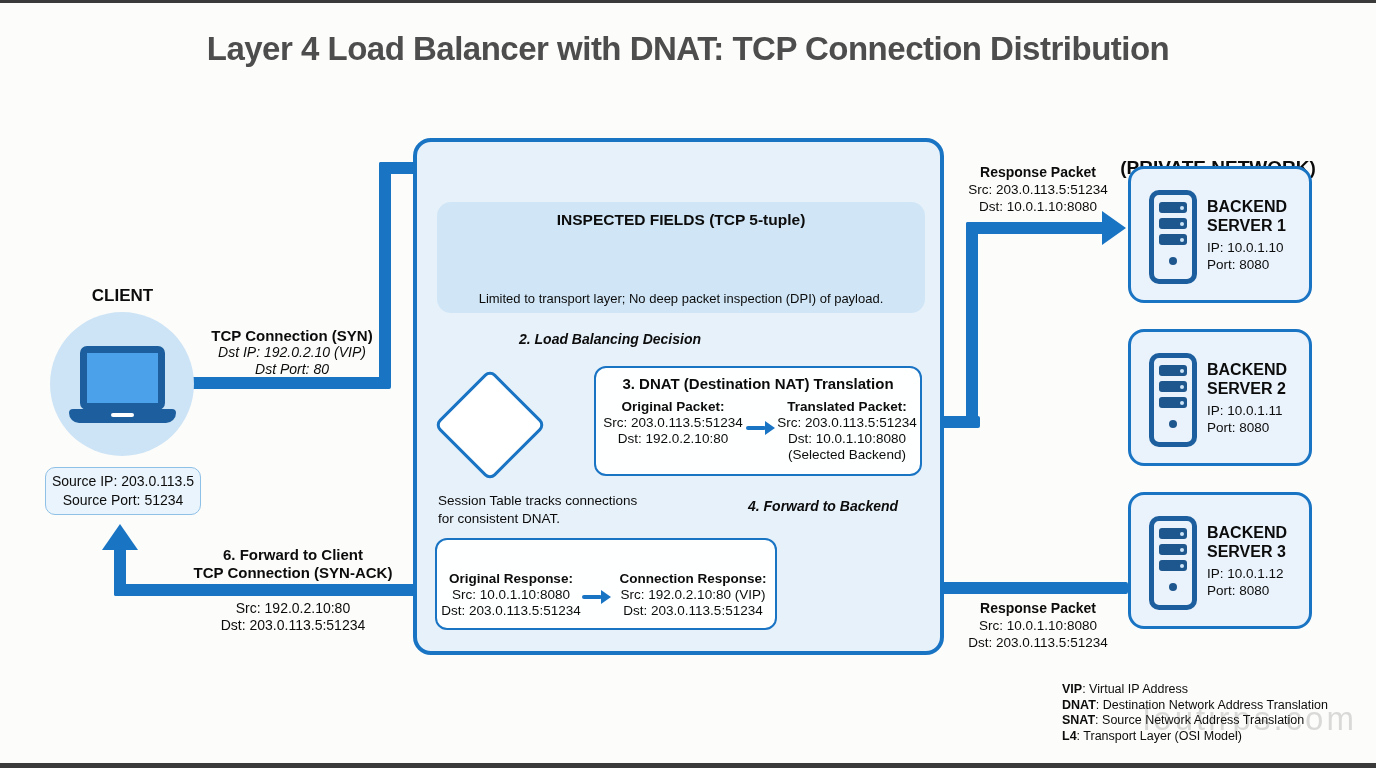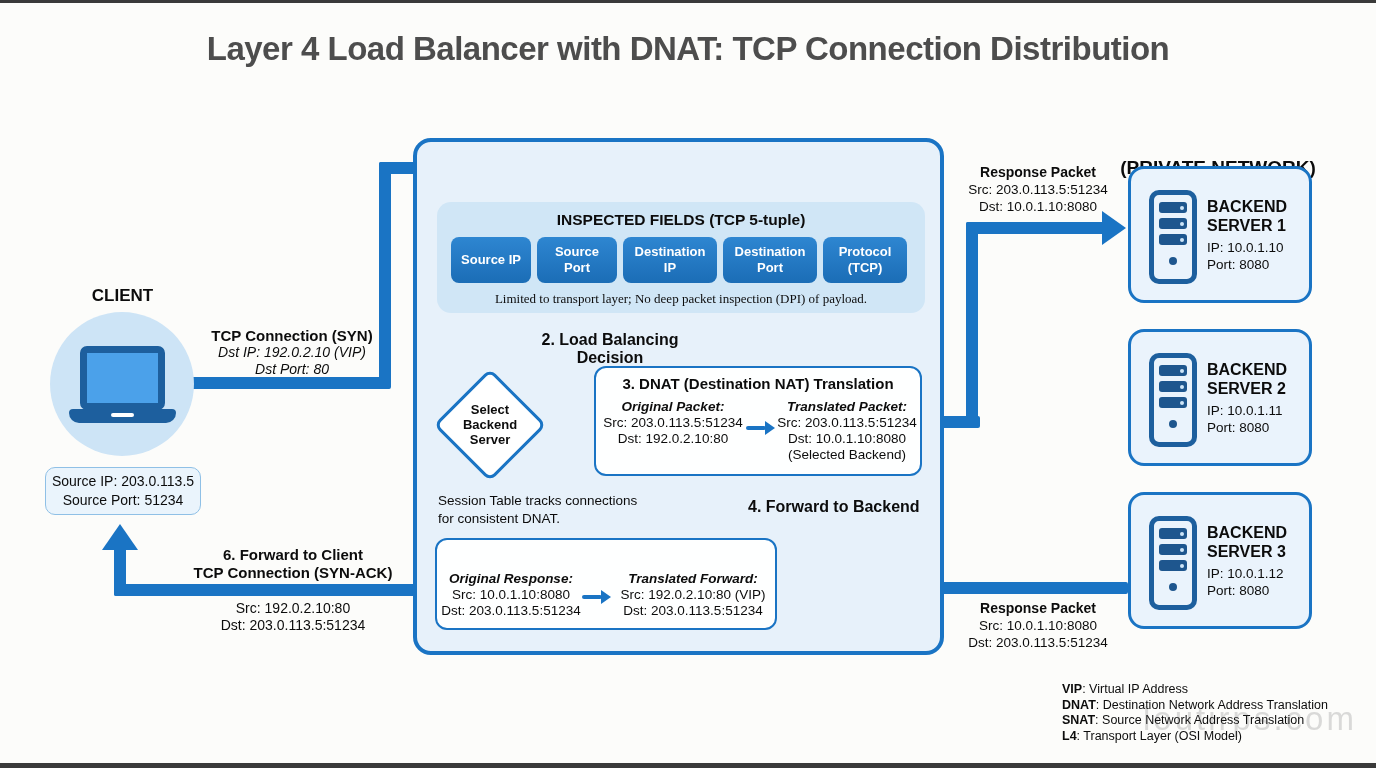--- a/index.html
+++ b/index.html
@@ -13,29 +13,29 @@
   .title{top:30px;left:0;width:1376px;text-align:center;font-size:33px;font-weight:700;color:#4d4d4d;letter-spacing:-.5px;}
   .sec-head{font-size:19px;font-weight:700;line-height:23px;color:#0b0b0b;margin-top:48px;}
   .lb-box{left:413px;top:138px;width:531px;height:517px;background:#e7f1fa;border:4px solid #1a74c4;border-radius:18px;box-sizing:border-box;}
   .step1-box{left:536px;top:151px;width:268px;height:32px;background:#feffff;border:2.5px solid #1a74c4;border-radius:10px;box-sizing:border-box;
              display:flex;align-items:center;justify-content:center;font-size:15px;font-weight:700;}
   .panel{left:437px;top:202px;width:488px;height:111px;background:#d0e6f6;border-radius:14px;}
   .panel-title{left:437px;top:211px;width:488px;font-size:15.5px;font-weight:700;}
   .chips{left:451px;top:237px;width:462px;display:flex;gap:6px;}
   .chip{height:46px;border-radius:8px;background:linear-gradient(180deg,#2e86d1,#1b6db6);
         color:#fff;font-size:13px;font-weight:700;line-height:16px;display:flex;align-items:center;justify-content:center;text-align:center;padding:2px 4px;box-sizing:border-box;}
-  .panel-note{left:443px;top:291px;width:476px;font-size:13px;font-family:Liberation Serif, serif;}
-  .step-label{font-size:16px;font-weight:700;}
+  .panel-note{left:443px;top:291px;width:476px;font-size:13px;}
+  .step-label{font-size:14px;font-weight:700;font-style:italic;}
   .diamond{left:450px;top:385px;width:80px;height:80px;background:#fff;border:3px solid #1a74c4;border-radius:8px;transform:rotate(45deg);box-sizing:border-box;}
   .diamond-text{left:438px;top:402px;width:104px;text-align:center;font-size:13px;font-weight:700;line-height:15px;}
   .wbox{background:#feffff;border:2.5px solid #1a74c4;border-radius:12px;box-sizing:border-box;}
   .dnat-box{left:594px;top:366px;width:328px;height:110px;}
   .dnat-title{left:594px;top:375px;width:328px;font-size:15px;font-weight:700;}
   .col{font-size:13.5px;line-height:16px;text-align:center;}
-  .col .hd{font-weight:700;font-size:13.5px;font-style:italic;}
+  .col .hd{font-weight:700;font-size:13.5px;}
   .session{left:438px;top:492px;width:215px;font-size:13.5px;line-height:18px;}
   .step5-box{left:435px;top:538px;width:342px;height:92px;}
   .step5-title{left:435px;top:546px;width:342px;font-size:15px;font-weight:700;}
   .mini-arrow{position:absolute;width:20px;height:3.5px;background:#1a74c4;border-radius:2px;}
   .mini-arrow::after{content:"";position:absolute;right:-9px;top:-5.5px;border-top:7px solid transparent;border-bottom:7px solid transparent;border-left:10px solid #1a74c4;}
   .client-label{left:60px;top:286px;width:125px;font-size:17px;font-weight:700;}
   .client-circle{left:50px;top:312px;width:144px;height:144px;border-radius:50%;background:#cde4f6;}
   .laptop-screen{left:80px;top:346px;width:85px;height:64px;background:#4ba1ea;border:7px solid #1d5f9e;border-radius:7px;box-sizing:border-box;}
   .laptop-base{left:69px;top:409px;width:107px;height:14px;background:#1d5f9e;border-radius:4px 4px 10px 10px;}
   .laptop-notch{left:111px;top:413px;width:23px;height:4px;background:#fff;border-radius:2px;}
@@ -97,37 +97,25 @@
   <div class="seg" style="left:114px;top:584px;width:322px;height:12px;"></div>
   <div class="seg" style="left:114px;top:548px;width:12px;height:48px;"></div>
   <div class="tri" style="left:102px;top:524px;border-left:18px solid transparent;border-right:18px solid transparent;border-bottom:26px solid #1a74c4;"></div>
 
   <div class="abs ctr sec-head" style="left:413px;top:108px;width:531px;">LAYER 4 LOAD BALANCER (L4 LB)</div>
   <div class="abs lb-box"></div>
 
 
   <div class="abs panel"></div>
   <div class="abs ctr panel-title">INSPECTED FIELDS (TCP 5-tuple)</div>
-  <div class="abs chips">
-    <div class="chip" style="width:80px;">Source IP</div>
-    <div class="chip" style="width:80px;">Source Port</div>
-    <div class="chip" style="width:94px;">Destination IP</div>
-    <div class="chip" style="width:94px;">Destination Port</div>
-    <div class="chip" style="width:84px;">Protocol (TCP)</div>
-  </div>
   <div class="abs ctr panel-note">Limited to transport layer; No deep packet inspection (DPI) of payload.</div>
 
   <div class="abs ctr step-label" style="left:508px;top:331px;width:204px;">2. Load Balancing Decision</div>
 
   <div class="abs diamond"></div>
-  <div class="abs diamond-text">
-    <div>Select</div>
-    <div>Backend</div>
-    <div>Server</div>
-  </div>
 
   <div class="abs wbox dnat-box"></div>
   <div class="abs ctr dnat-title">3. DNAT (Destination NAT) Translation</div>
   <div class="abs col" style="left:598px;top:399px;width:150px;">
     <div class="hd">Original Packet:</div>
     <div>Src: 203.0.113.5:51234</div>
     <div>Dst: 192.0.2.10:80</div>
   </div>
   <div class="mini-arrow" style="left:746px;top:426px;"></div>
   <div class="abs col" style="left:774px;top:399px;width:146px;">
@@ -144,21 +132,21 @@
   <div class="abs step-label" style="left:748px;top:498px;width:180px;">4. Forward to Backend</div>
 
   <div class="abs wbox step5-box"></div>
   <div class="abs col" style="left:440px;top:571px;width:142px;">
     <div class="hd">Original Response:</div>
     <div>Src: 10.0.1.10:8080</div>
     <div>Dst: 203.0.113.5:51234</div>
   </div>
   <div class="mini-arrow" style="left:582px;top:595px;"></div>
   <div class="abs col" style="left:612px;top:571px;width:162px;">
-    <div class="hd">Translated Forward:</div>
+    <div class="hd">Connection Response:</div>
     <div>Src: 192.0.2.10:80 (VIP)</div>
     <div>Dst: 203.0.113.5:51234</div>
   </div>
 
   <div class="abs ctr client-label">CLIENT</div>
   <div class="abs client-circle"></div>
   <div class="abs laptop-screen"></div>
   <div class="abs laptop-base"></div>
   <div class="abs laptop-notch"></div>
 

